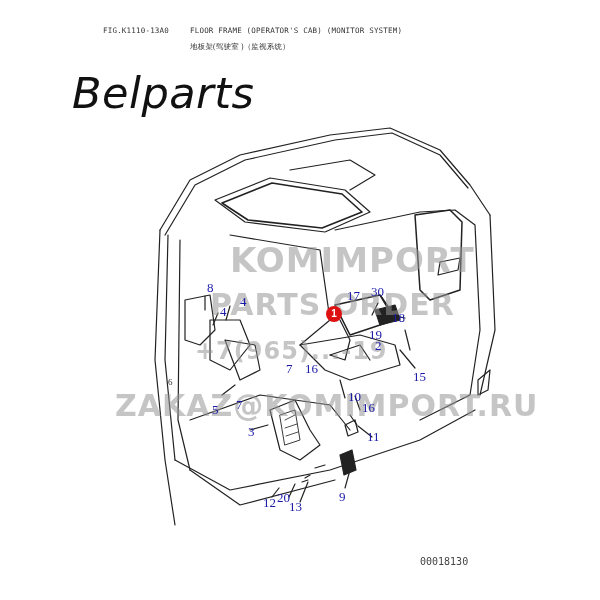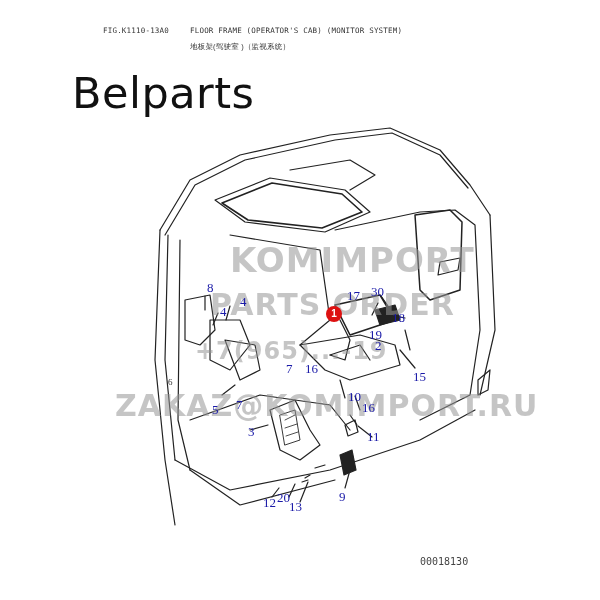--- a/index.html
+++ b/index.html
@@ -1,31 +1,31 @@
 <!DOCTYPE html>
 <html><head>
 <meta charset="utf-8">
 <style>
   html, body { margin:0; padding:0; background:#ffffff; }
   body { width:600px; height:600px; position:relative; overflow:hidden; font-family:"Liberation Sans", sans-serif; }
   .abs { position:absolute; }
   .hdr { font-family:"DejaVu Sans Mono", monospace; font-size:7.5px; color:#333; letter-spacing:0.2px; white-space:nowrap; }
-  .brand { left:72px; top:72px; font-family:"DejaVu Sans", sans-serif; font-size:43px; color:#111; letter-spacing:0.5px; line-height:1; }
+  .brand { left:72px; top:72px; font-family:"DejaVu Sans", sans-serif; font-size:43px; color:#111; letter-spacing:0.5px; line-height:1;font-style:italic; }
   .diagram { left:0; top:0; width:600px; height:600px; }
   .callout { font-family:"Liberation Serif", serif; font-size:13px; color:#1a1aa8; line-height:1; }
   .callout.red { width:16px; height:16px; border-radius:50%; background:#d11; color:#fff; font-family:"Liberation Sans", sans-serif; font-size:10px; font-weight:bold; text-align:center; line-height:16px; }
   .wm { font-family:"DejaVu Sans", sans-serif; font-weight:bold; color:rgba(150,150,150,0.55); white-space:nowrap; letter-spacing:1px; }
   .ref { left:420px; top:556px; font-family:"DejaVu Sans Mono", monospace; font-size:10px; color:#444; }
 </style>
 </head>
 <body>
 
 <div class="abs hdr" style="left:103px; top:26px;">FIG.K1110-13A0</div>
 <div class="abs hdr" style="left:190px; top:26px;">FLOOR FRAME (OPERATOR'S CAB) (MONITOR SYSTEM)</div>
-<div class="abs hdr" style="left:190px; top:42px; font-family:Liberation Sans, sans-serif;">地板架(驾驶室 )（监视系统）</div>
+<div class="abs hdr" style="left:190px; top:42px; font-family:Liberation Serif, serif;">地板架(驾驶室 )（监视系统）</div>
 
 <div class="abs brand">Belparts</div>
 
 <svg class="abs diagram" viewBox="0 0 600 600" fill="none" stroke="#222" stroke-width="1.2" stroke-linejoin="round" stroke-linecap="round">
 
   <path d="M160 230 L190 180 L240 155 L330 135 L390 128 L440 150 L470 185 L490 215"></path>
   <path d="M165 235 L195 185 L245 160 L335 140 L392 133 L440 155 L468 188"></path>
 
   <path d="M215 200 L270 178 L345 190 L370 212 L325 232 L245 222 Z"></path>
   <path d="M222 203 L272 183 L342 194 L362 212 L322 228 L248 220 Z" stroke-width="1.6"></path>

